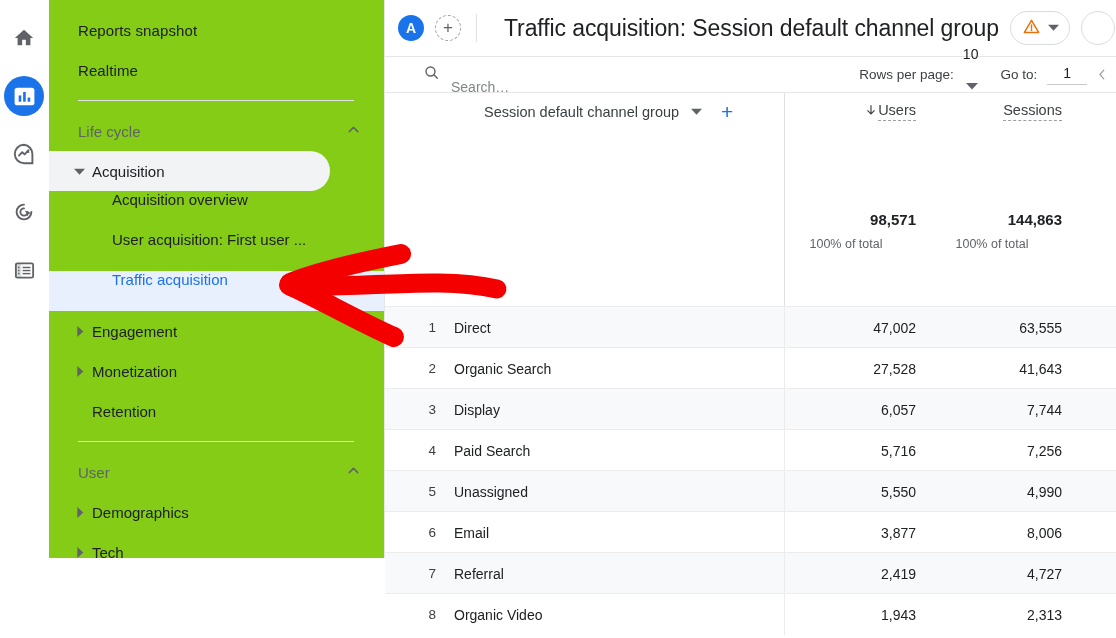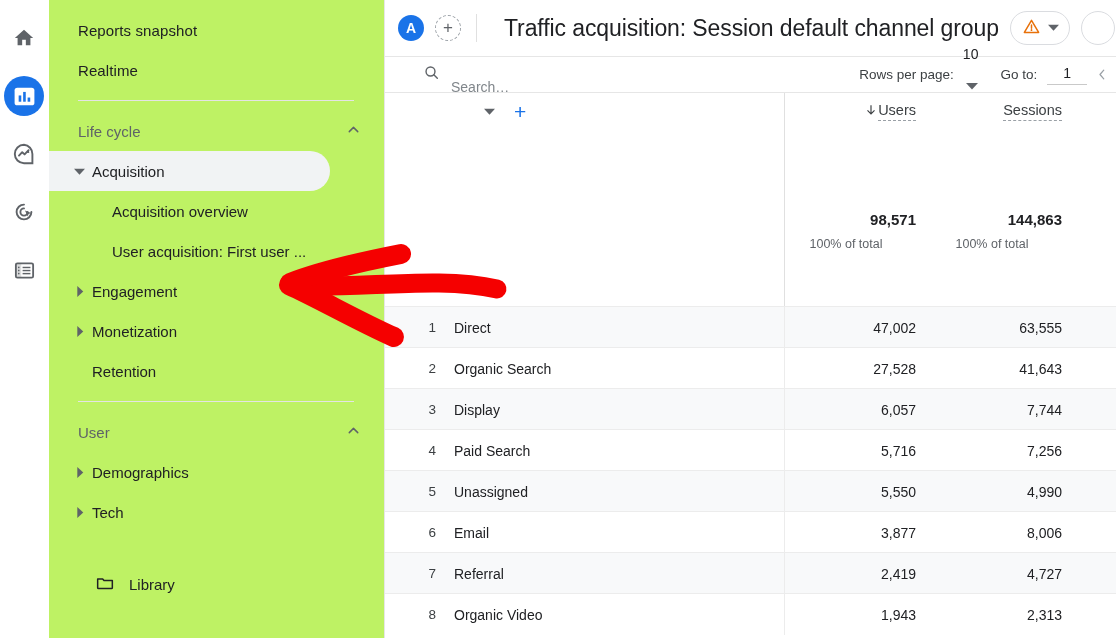--- a/index.html
+++ b/index.html
@@ -22,22 +22,22 @@
   .rail-btn {
     width: 40px; height: 40px; border-radius: 50%;
     display: flex; align-items: center; justify-content: center;
     cursor: pointer;
   }
   .rail-btn.active { background: #1a73e8; }
   .rail-btn svg { display: block; }
 
   
   #sidebar {
-    position: absolute; left: 49px; top: 0; width: 336px; height: 638px;
-    background: #bef264; border-right: 1px solid #e6e6e6;
+    position: absolute; left: 49px; top: 0; width: 336px; height: 558px;
+    background: #84cc16; border-right: 1px solid #e6e6e6;
     overflow: hidden;
   }
   .nav-link {
     height: 40px; display: flex; align-items: center;
     font-size: 15px; color: #202124; cursor: pointer;
     padding-left: 29px; letter-spacing: .1px;
   }
   .nav-link.top { padding-left: 29px; }
   .nav-sep {
     height: 1px; background: #e4e4e4; margin: 10px 30px 10px 29px;
@@ -53,21 +53,21 @@
     font-size: 15px; color: #202124; cursor: pointer;
     padding-left: 17px;
   }
   .nav-group.hovered {
     background: #f1f3f4;
     border-top-right-radius: 20px; border-bottom-right-radius: 20px;
     width: 281px;
   }
   .nav-group .caret { width: 26px; display: flex; align-items: center; justify-content: center; }
   .nav-child {
-    height: 40px; display: flex; align-items: center;
+    height: 40px; display: flex; 
     font-size: 15px; color: #202124; cursor: pointer;
     padding-left: 63px; white-space: nowrap;
   }
   .nav-child.active { background: #e8f0fe; color: #1a73e8; }
   .nav-lib {
     height: 40px; display: flex; align-items: center; gap: 14px;
     padding-left: 46px; font-size: 15px; color: #202124; cursor: pointer;
   }
 
   
@@ -273,20 +273,23 @@
       </span>
       <span>Acquisition</span>
     </div>
 
     <div class="nav-child">
       <span>Acquisition overview</span>
     </div>
     <div class="nav-child">
       <span>User acquisition: First user ...</span>
     </div>
+    <div class="nav-child active">
+      <span>Traffic acquisition</span>
+    </div>
 
     <div class="nav-group">
       <span class="caret">
         <svg width="11" height="11" viewBox="0 0 10 10">
             <polygon points="3,0 8.4,5 3,10" fill="#5f6368"></polygon>
           </svg>
       </span>
       <span>Engagement</span>
     </div>
     <div class="nav-group">
@@ -396,20 +399,21 @@
       </span>
     </div>
   </div>
 
   <div id="table">
 
     <div class="thead">
       <div class="col-div"></div>
 
       <div class="dim-head">
+        <span class="dim-head-label">Session default channel group</span>
         <span>
           <svg width="11" height="11" viewBox="0 0 10 10">
               <polygon points="0,2.6 10,2.6 5,8" fill="#5f6368"></polygon>
             </svg>
         </span>
         <span class="plus-blue">+</span>
       </div>
 
       <div class="metric-head" style="right:200px;">
         <span>

